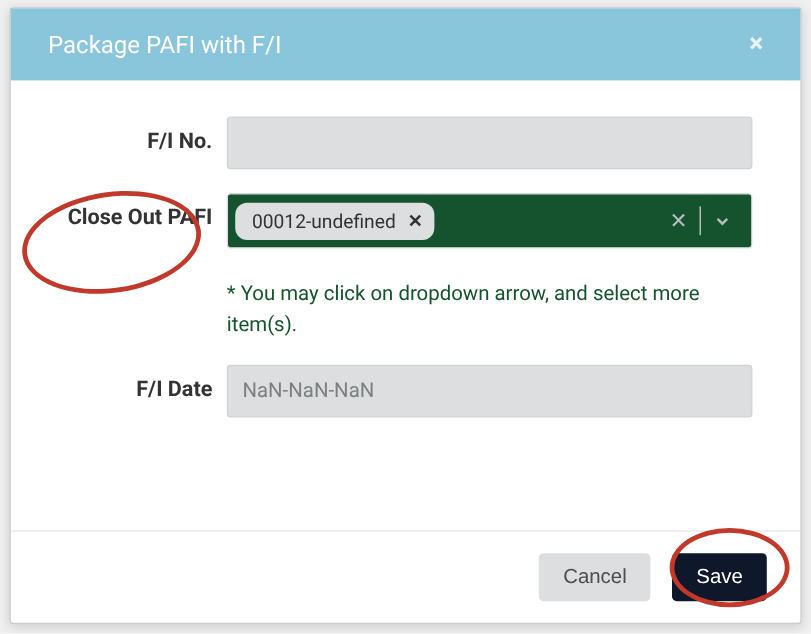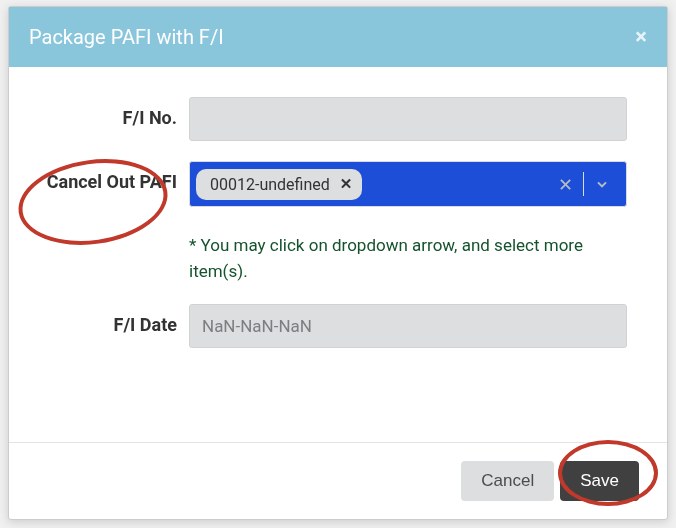--- a/index.html
+++ b/index.html
@@ -24,21 +24,21 @@
       background: #fff;
       border: 1px solid #ccc;
       border-radius: 3px;
       box-shadow: 0 2px 10px rgba(0,0,0,0.15);
       display: flex;
       flex-direction: column;
     }
     .modal-header {
       background: #8ac6db;
       color: #fff;
-      padding: 18px 20px;
+      padding: 18px 31px;
       display: flex;
       justify-content: space-between;
       align-items: center;
     }
     .modal-title {
       font-size: 20px;
       font-weight: 400;
     }
     .close-btn {
       color: #fff;
@@ -84,21 +84,21 @@
       align-items: center;
     }
     .multiselect {
       border: 1px solid #d9dbdd;
       border-radius: 3px;
       height: 46px;
       width: 100%;
       display: flex;
       align-items: center;
       padding: 0 6px;
-      background: #1d4ed8;
+      background: #14532d;
     }
     .tag {
       background: #dcdedf;
       border-radius: 10px;
       padding: 6px 10px 6px 14px;
       display: inline-flex;
       align-items: center;
       font-size: 16px;
       color: #333;
     }
@@ -138,35 +138,35 @@
       font-size: 17px;
       color: #14532d;
       line-height: 1.5;
       margin-top: 6px;
     }
     .modal-footer {
       border-top: 1px solid #e2e4e6;
       padding: 18px 28px;
       display: flex;
       justify-content: flex-end;
-      gap: 6px;
+      gap: 18px;
     }
     .btn {
       padding: 10px 20px;
       border-radius: 4px;
       font-size: 17px;
       border: none;
       cursor: pointer;
     }
     .btn-cancel {
       background: #dcdedf;
       color: #4a4d50;
     }
     .btn-save {
-      background: #404040;
+      background: #0f172a;
       color: #fff;
     }
     .annotation {
       position: absolute;
       border: 4px solid #c0392b;
       border-radius: 50%;
       pointer-events: none;
     }
     .annotation-label {
       top: 160px;
@@ -194,21 +194,21 @@
   <div class="modal-body">
 
     <div class="form-row">
       <div class="form-label">F/I No.</div>
       <div class="form-control-wrap">
         <div class="input-disabled"></div>
       </div>
     </div>
 
     <div class="form-row">
-      <div class="form-label">Cancel Out PAFI</div>
+      <div class="form-label">Close Out PAFI</div>
       <div class="form-control-wrap">
         <div class="multiselect">
           <span class="tag">
             <span>00012-undefined</span>
             <span class="tag-remove">✕</span>
           </span>
           <span class="select-controls">
             <span class="clear-all">✕</span>
             <span class="divider"></span>
             <span class="chevron">

